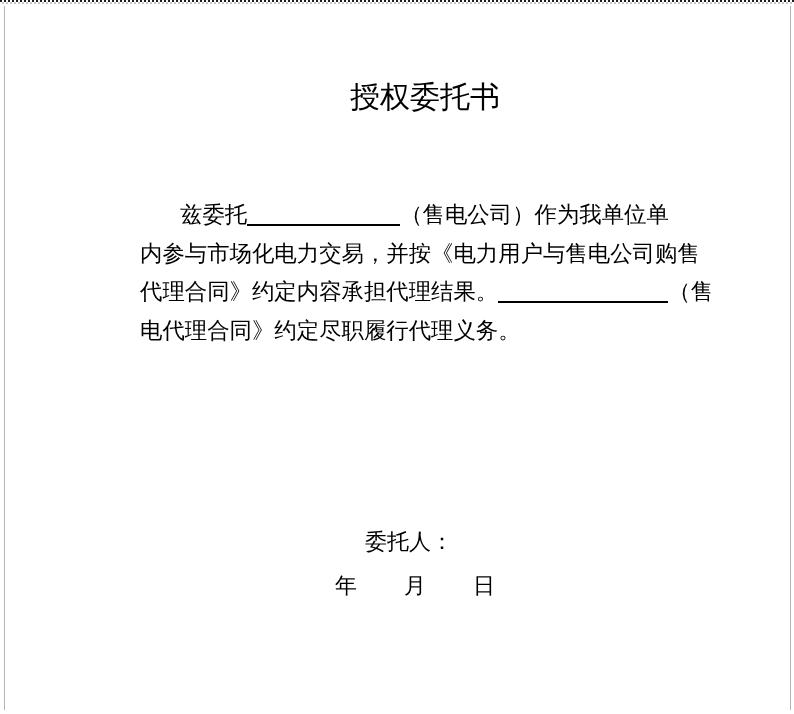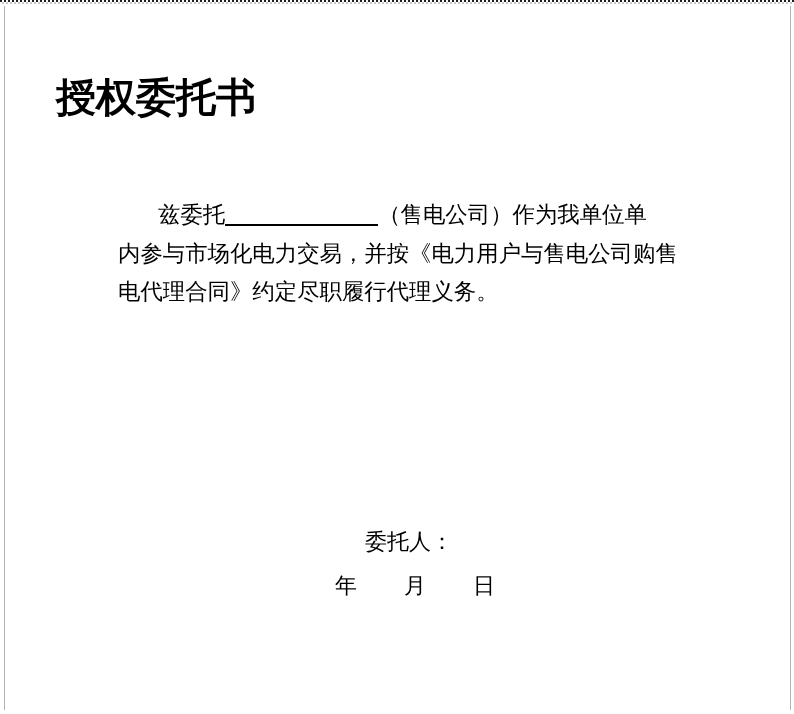--- a/index.html
+++ b/index.html
@@ -20,25 +20,26 @@
     background-size:100% 2px,100% 2px;
     background-position:0 0,0 2px;
     background-repeat:no-repeat,no-repeat;
   }
   .edge-line{position:absolute;width:1px;top:6px;bottom:4px;background:#b3b3b3;}
   .edge-line.left{left:4px;}
   .edge-line.right{left:790px;}
 
   .doc-title{
     position:absolute;top:79px;left:56px;right:0;
-    font-size:40px;font-weight:bold;line-height:36px;
+    text-align:center;
+    font-size:30px;font-weight:normal;line-height:36px;
     letter-spacing:0;
   }
   .doc-body{
-    position:absolute;left:118px;top:196px;width:566px;
+    position:absolute;left:140px;top:196px;width:566px;
     font-size:22.4px;line-height:38.7px;
   }
   .body-line{white-space:nowrap;}
   .body-line.indent{padding-left:40px;}
   .blank{
     display:inline-block;height:0;
     border-bottom:2px solid #000000;
     vertical-align:-4px;
   }
   .principal-line{
@@ -57,20 +58,21 @@
 <div class="page">
   <div class="top-dotted-border"></div>
   <div class="edge-line left"></div>
   <div class="edge-line right"></div>
 
   <div class="doc-title">授权委托书</div>
 
   <div class="doc-body">
       <div class="body-line indent"><span>兹委托</span><span class="blank" style="width: 153px;"></span><span>（售电公司）作为我单位单</span></div>
       <div class="body-line"><span>内参与市场化电力交易，并按《电力用户与售电公司购售</span></div>
+      <div class="body-line"><span>代理合同》约定内容承担代理结果。</span><span class="blank" style="width: 170px;"></span><span>（售</span></div>
       <div class="body-line"><span>电代理合同》约定尽职履行代理义务。</span></div>
     </div>
 
   <div class="principal-line">委托人：</div>
 
   <div class="date-line">
     <span>年</span>
     <span>月</span>
     <span>日</span>
   </div>

